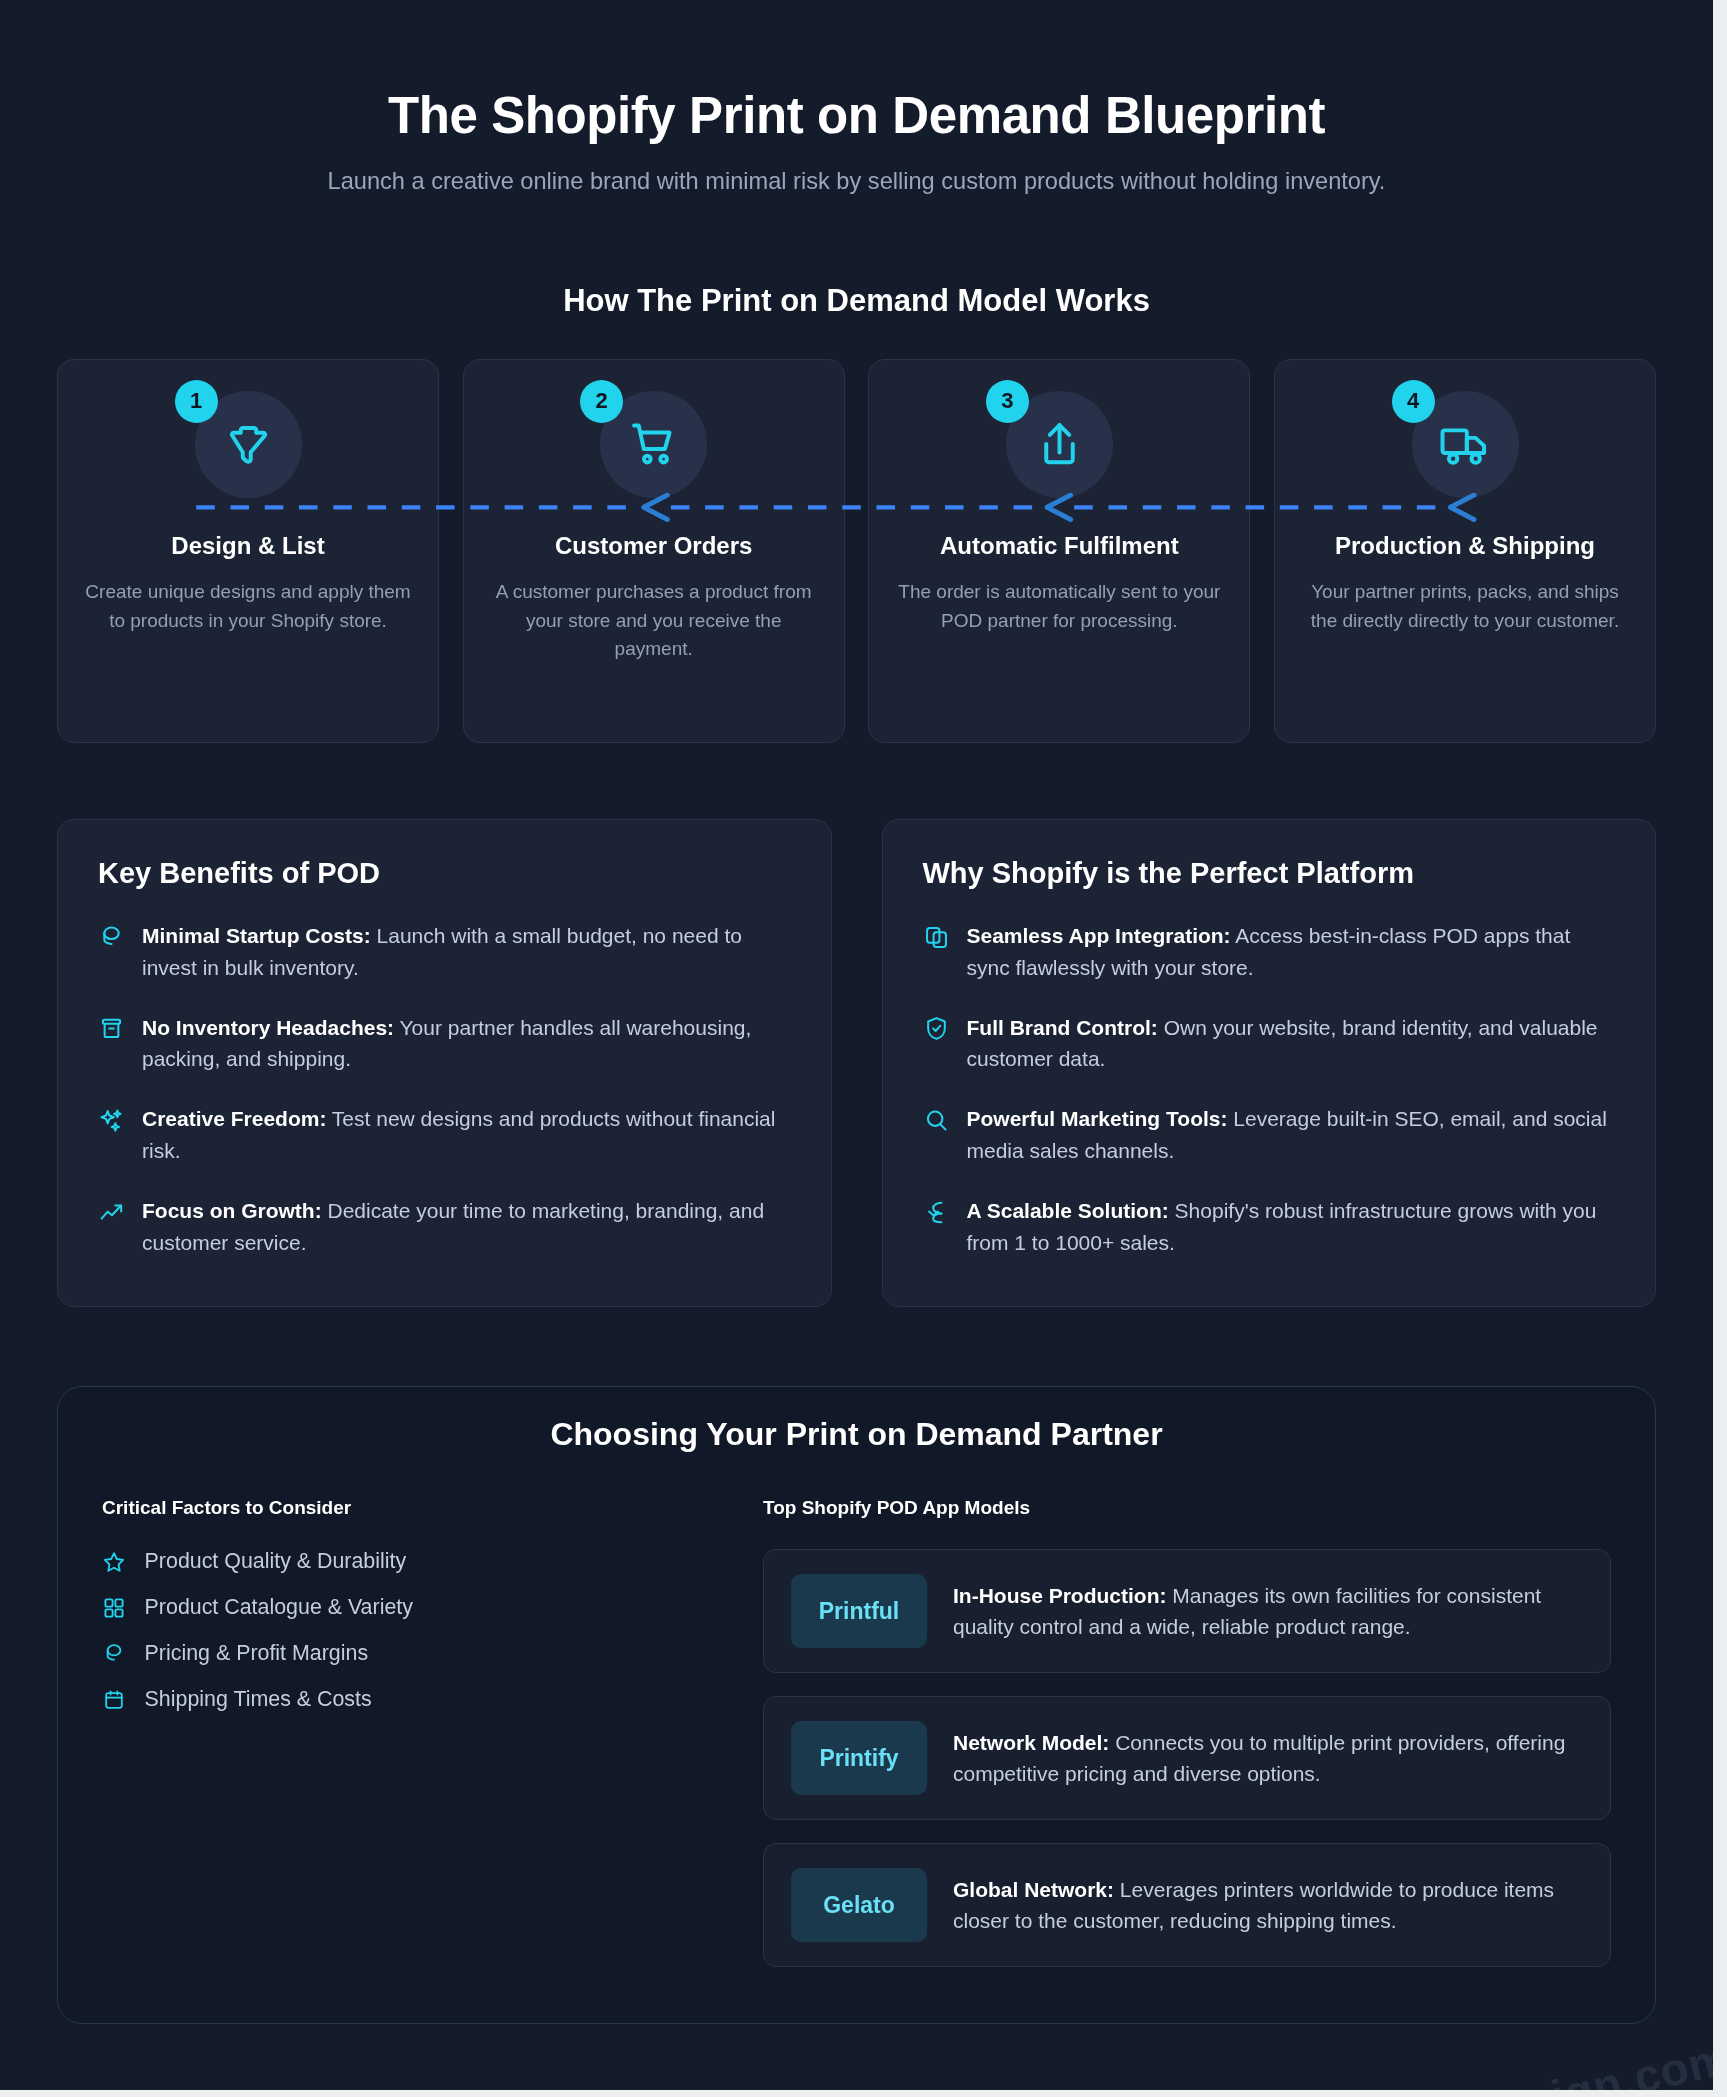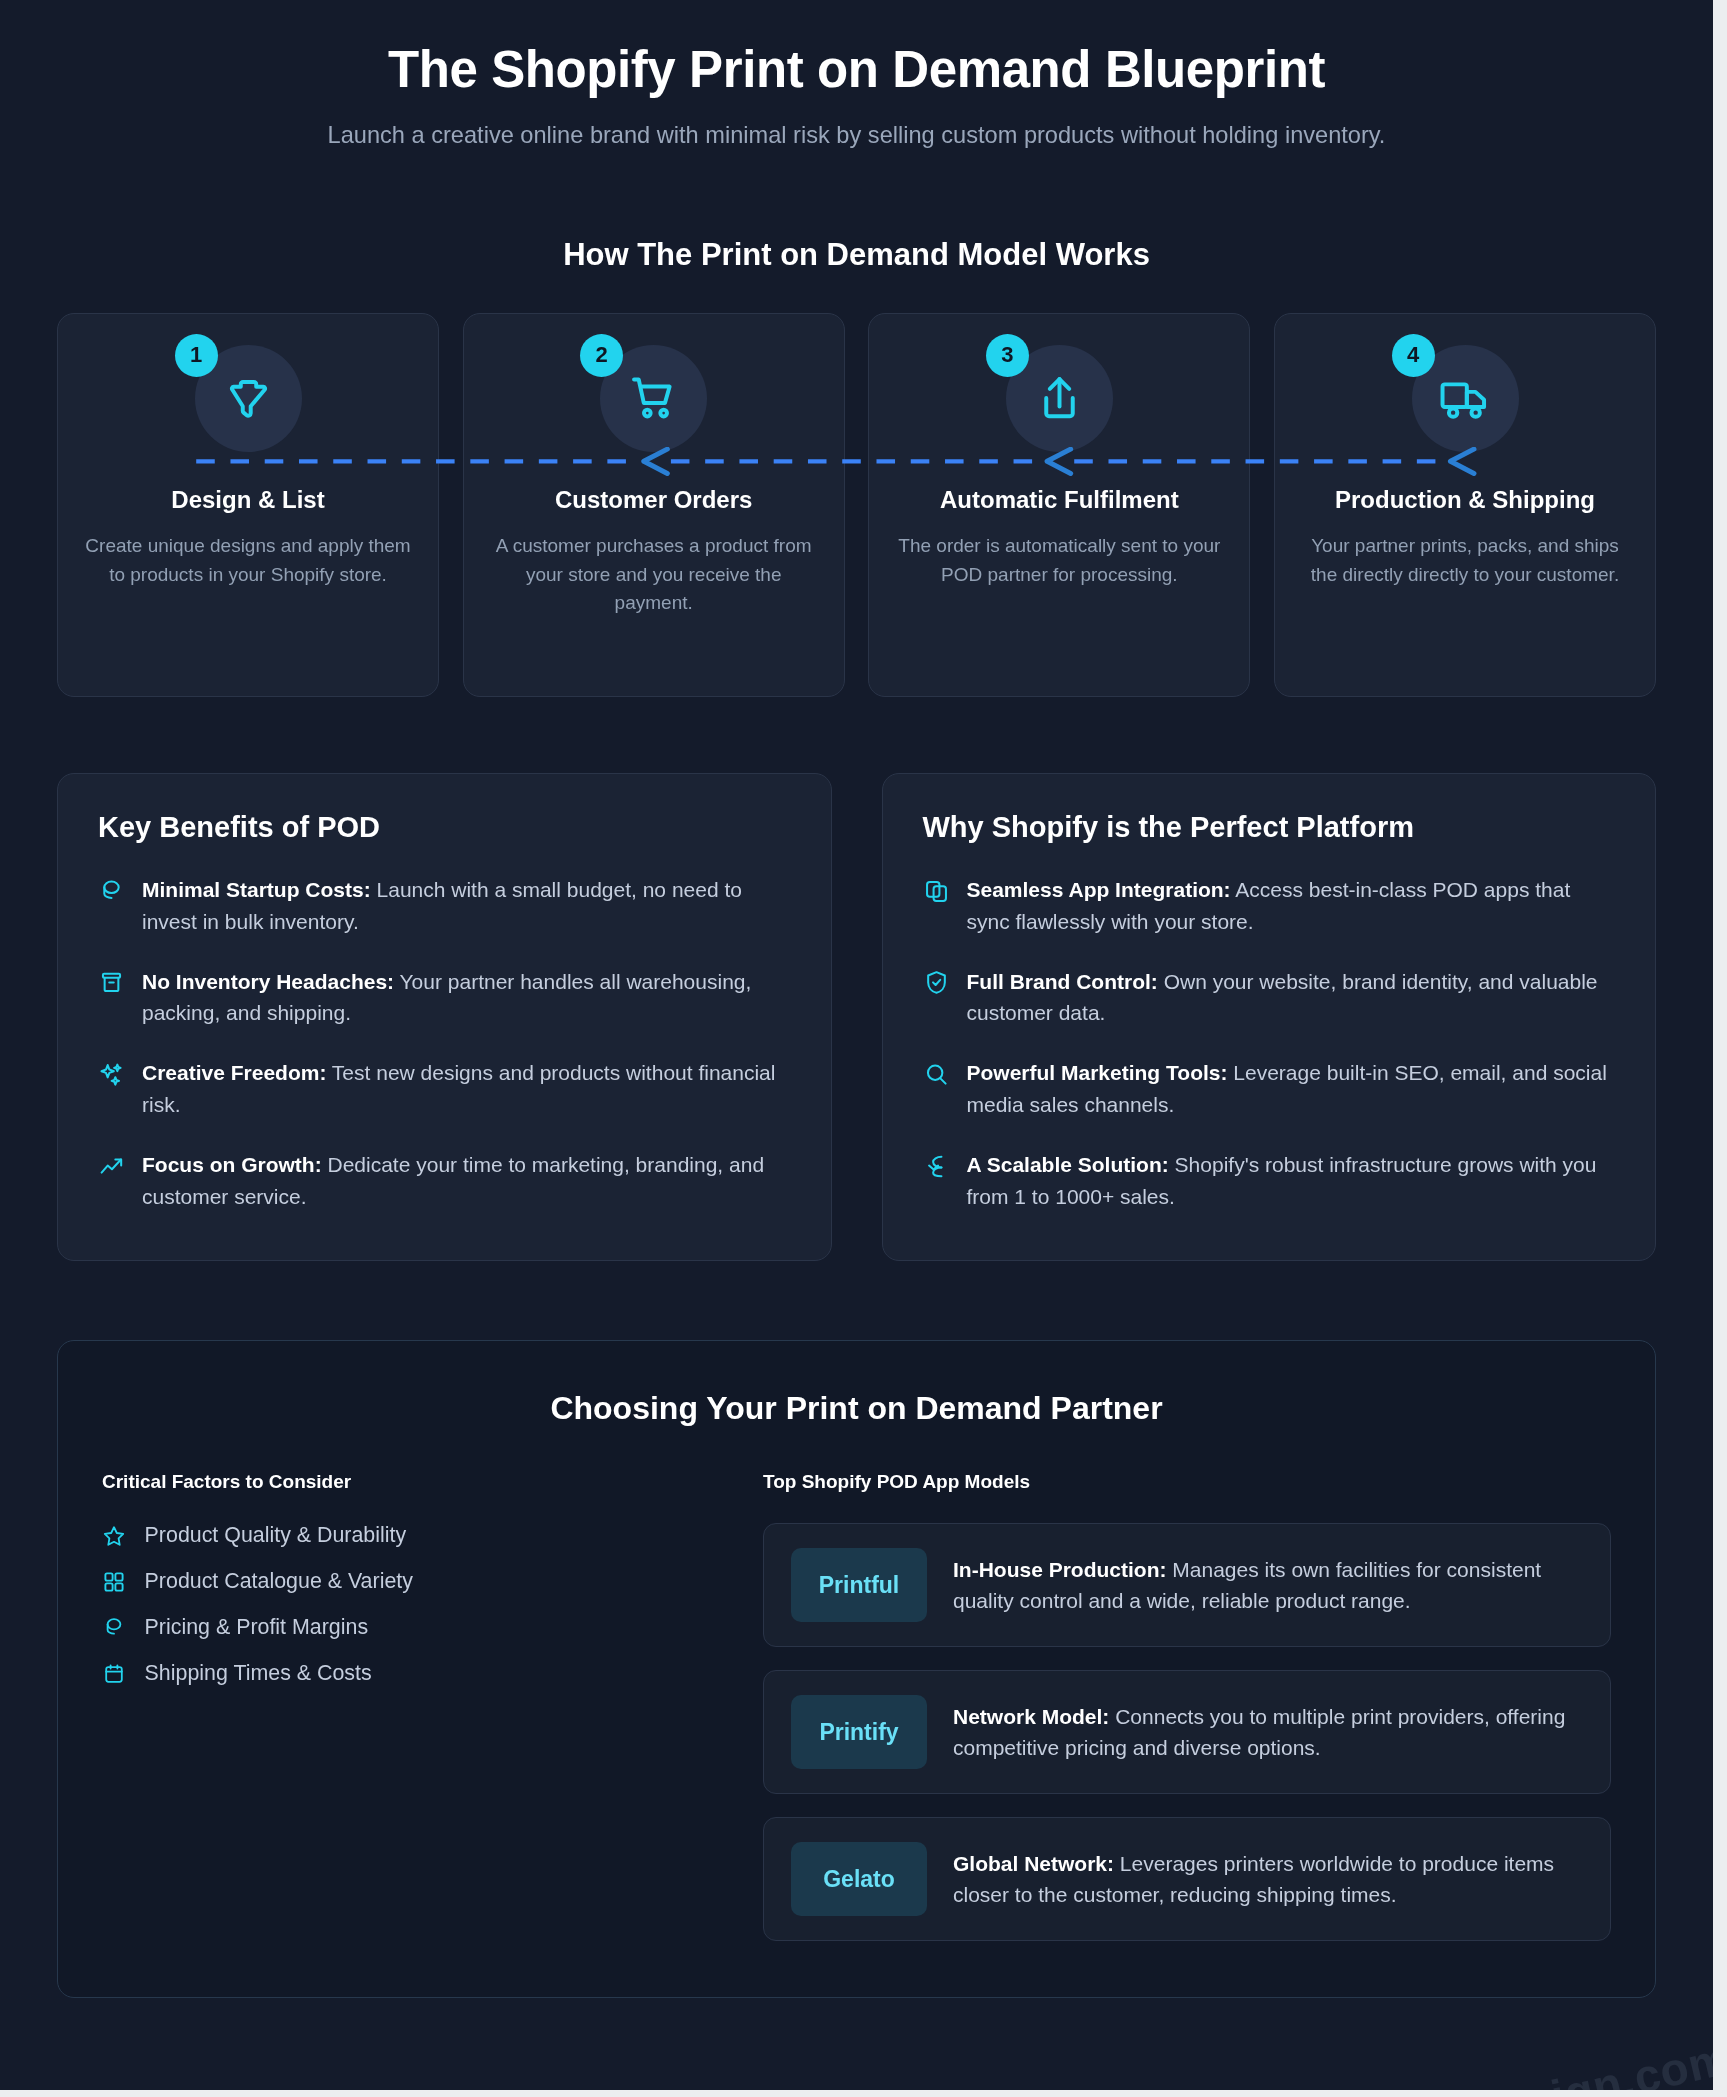--- a/index.html
+++ b/index.html
@@ -22,20 +22,21 @@
   }
 
   
   .hero { padding-top: 41px; text-align: center; }
   .hero-title {
     font-size: 51px;
     font-weight: 700;
     color: #ffffff;
     letter-spacing: -0.4px;
     line-height: 1.12;
+    margin-top: 46px;
   }
   .hero-sub {
     margin: 18.6px auto 0;
     max-width: 1114px;
     font-size: 23.6px;
     line-height: 1.55;
     color: #9aa7bb;
     font-weight: 400;
   }
 
@@ -173,22 +174,22 @@
     line-height: 1.5;
     color: #c5cede;
   }
   .bullet-text b { color: #ffffff; font-weight: 700; }
 
   
   .partner {
     margin: 79px 57px 0;
     background: #111827;
     border: 0.7px solid #27384d;
-    border-radius: 17px;
-    padding: 49px 44px 56px;
+    border-radius: 25px;
+    padding: 29px 44px 56px;
   }
   .partner-title {
     text-align: center;
     font-size: 32px;
     font-weight: 700;
     color: #ffffff;
     margin-bottom: 44px;
   }
   .partner-body { display: flex; gap: 40px; }
   .factors { flex: 0 0 621px; }

